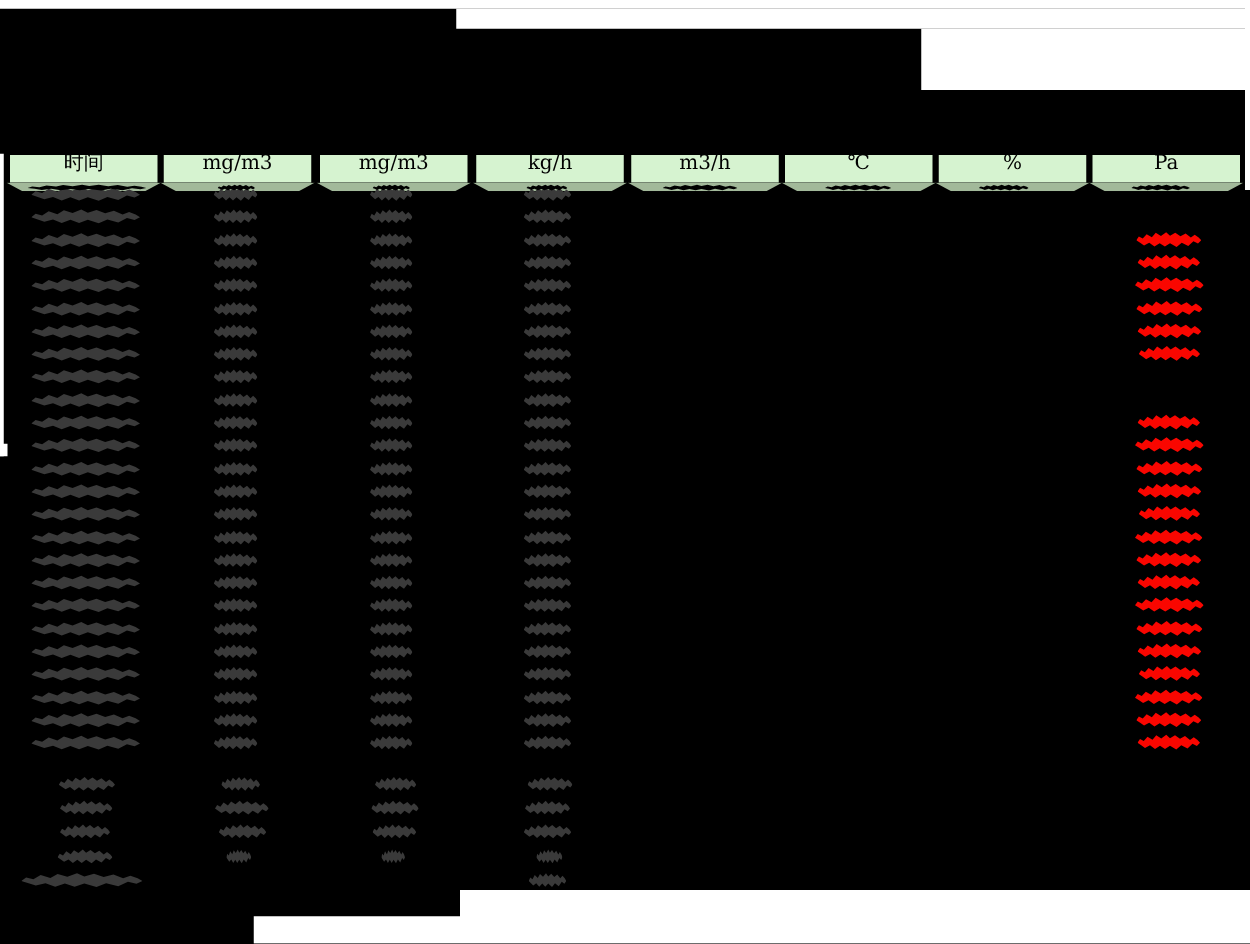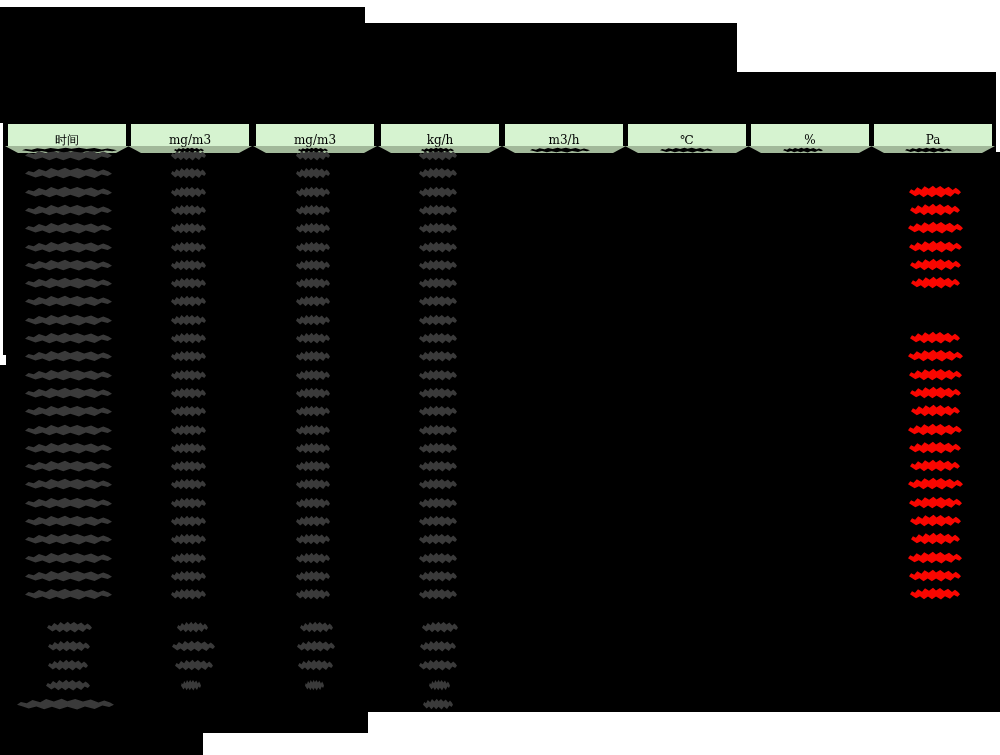--- a/index.html
+++ b/index.html
@@ -5,22 +5,22 @@
   html,body{margin:0;padding:0;background:#000;}
   #screen{
     position:relative;
     width:1000px;height:755px;
     background:#000;
     overflow:hidden;
     font-family:"DejaVu Serif","Liberation Serif",serif;
   }
   .rect,.hcell,.trap,.blob{position:absolute;}
   .hcell{
-    display:flex;align-items:flex-end;justify-content:center;
-    font-size:12px;line-height:12px;color:#000;
+    display:flex;align-items:flex-start;justify-content:center;
+    font-size:16px;line-height:12px;color:#000;
     z-index:4;
   }
   .trap{
     clip-path:polygon(0 0,100% 0,calc(100% - 13px) 100%,13px 100%);
     z-index:2;
   }
   .blob{
     clip-path:polygon(0% 55%,4% 35%,10% 45%,16% 22%,24% 38%,30% 15%,
       38% 32%,46% 12%,52% 30%,60% 14%,68% 33%,76% 18%,84% 40%,90% 25%,
       96% 40%,100% 55%,95% 72%,88% 60%,80% 85%,70% 68%,62% 90%,52% 70%,

